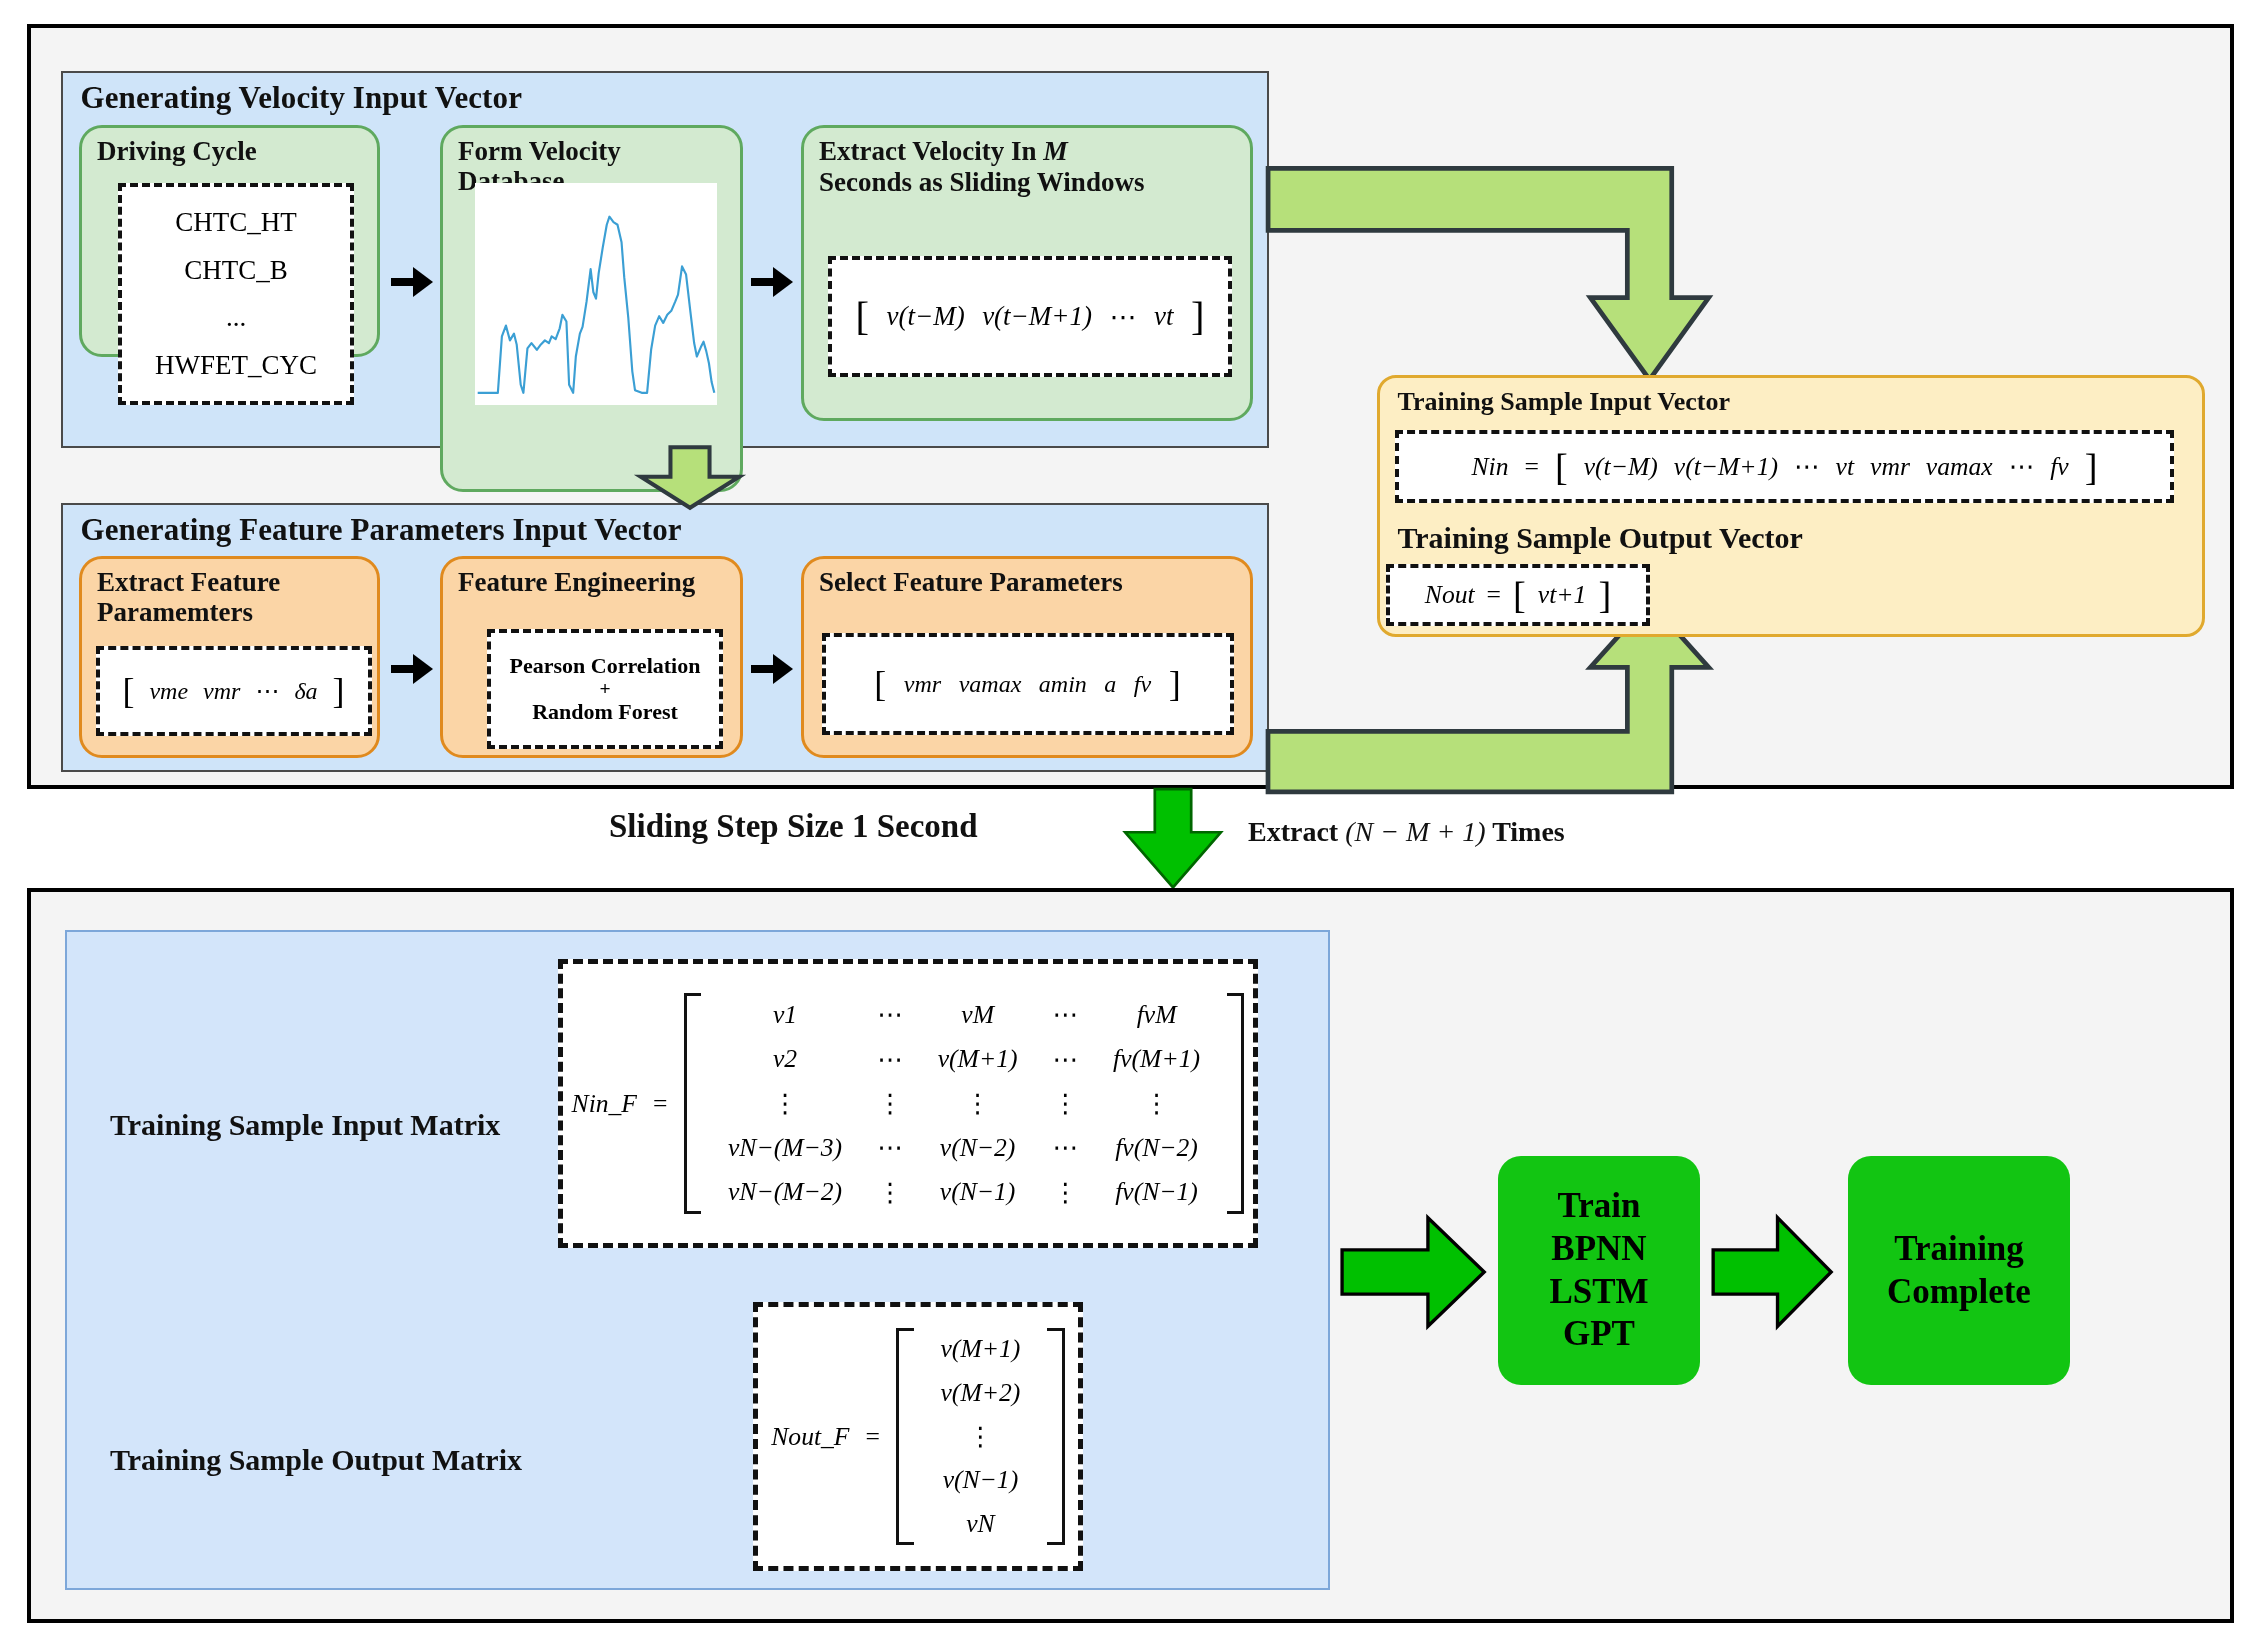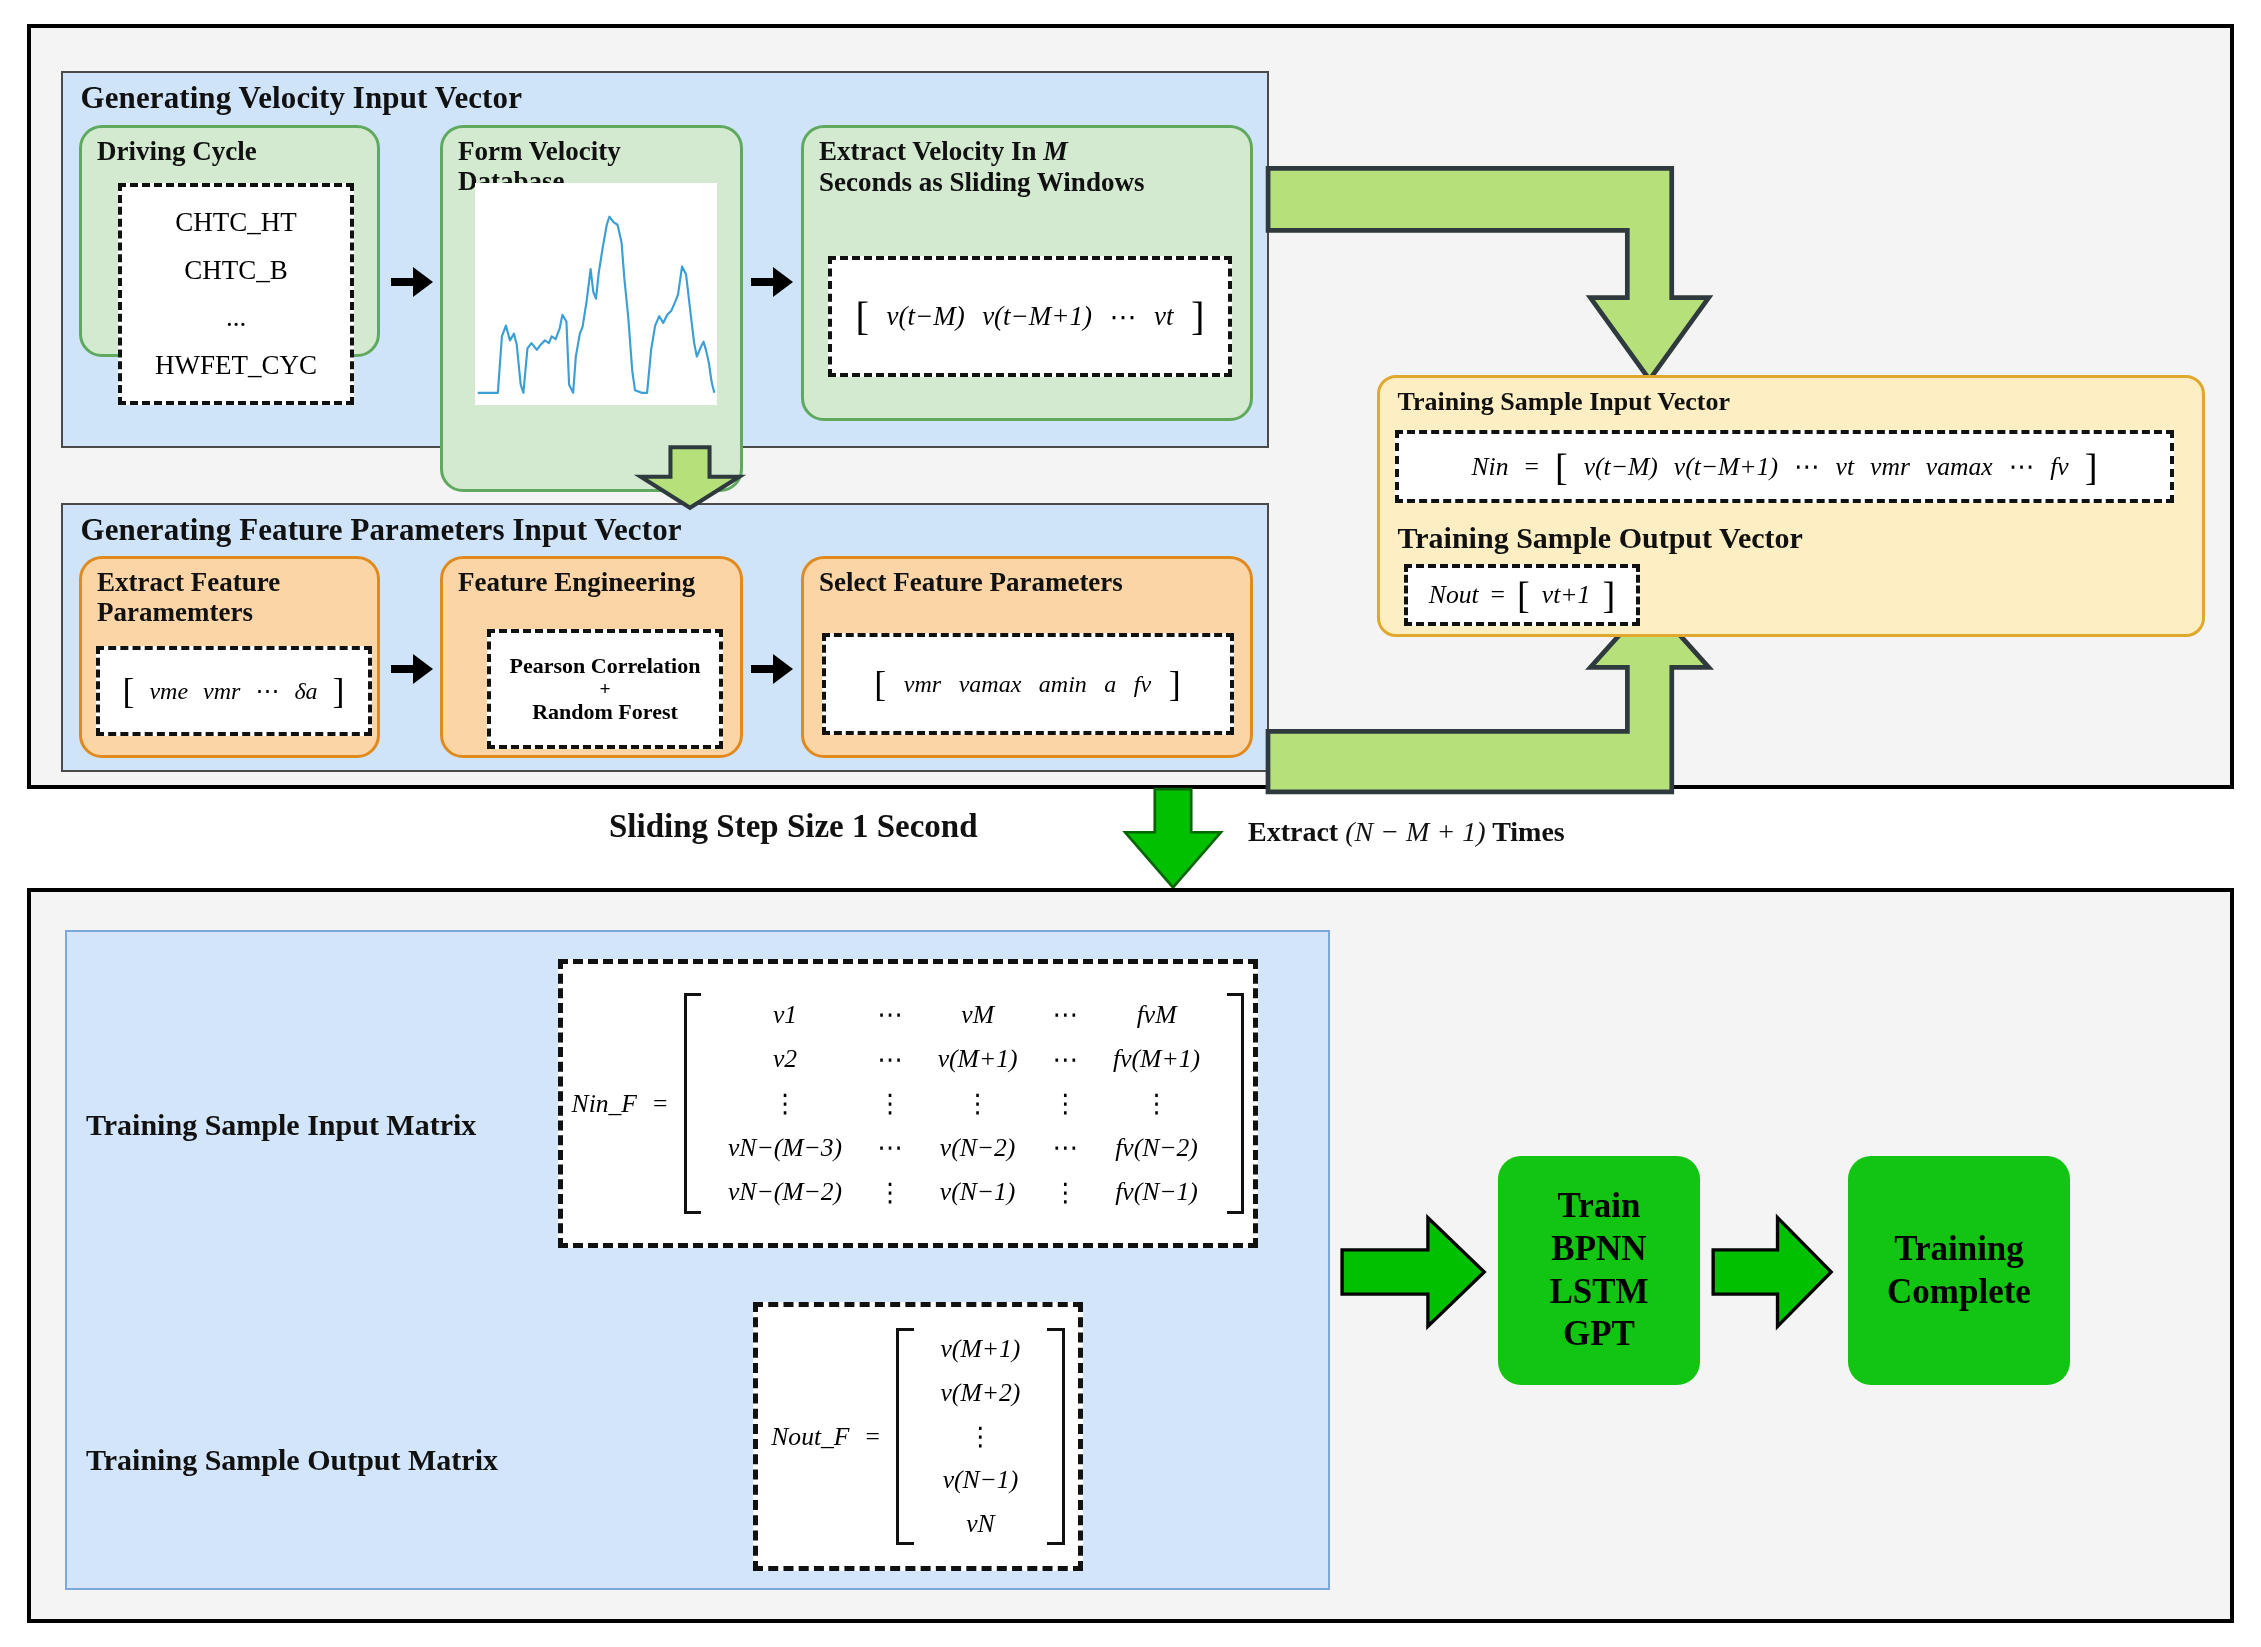--- a/index.html
+++ b/index.html
@@ -102,21 +102,21 @@
 
   
   .greenbox {
     position:absolute; background:#12c512; border-radius:23px;
     display:flex; flex-direction:column; align-items:center; justify-content:center;
     font-weight:bold; color:#000; line-height:1.22;
   }
   .greenbox div { white-space:nowrap; }
 
   .lbl-left {
-    position:absolute; font-weight:bold; font-size:30px; color:#111; white-space:nowrap;
+    position:absolute; font-weight:bold; font-size:30px; color:#111; white-space:nowrap;margin-left:24px;
   }
 </style>
 </head>
 <body>
 
 <div class="sheet">
 
   <div class="outer-panel" id="panel-top">
 
     <div class="blue-group" id="grp-velocity">
@@ -260,21 +260,21 @@
           <span class="mth">vmr</span>
           <span class="mth">vamax</span>
           <span class="mrm">⋯</span>
           <span class="mth">fv</span>
           <span class="brk">]</span>
         </div>
       </div>
 
       <div style="position:absolute; left:17.5px; top:143px; font-size:30px; font-weight:bold; color:#111; white-space:nowrap;">Training Sample Output Vector</div>
 
-      <div class="dashbox" style="left:24px; top:186px; width:236px; height:62px; border-width:4.7px;">
+      <div class="dashbox" style="left:6px; top:186px; width:264px; height:62px; border-width:4.7px;">
         <div class="row-math" style="font-size:25.6px; gap:12px;">
           <span class="mth">Nout</span>
           <span class="mrm">=</span>
           <span class="brk">[</span>
           <span class="mth">vt+1</span>
           <span class="brk">]</span>
         </div>
       </div>
     </div>
 

